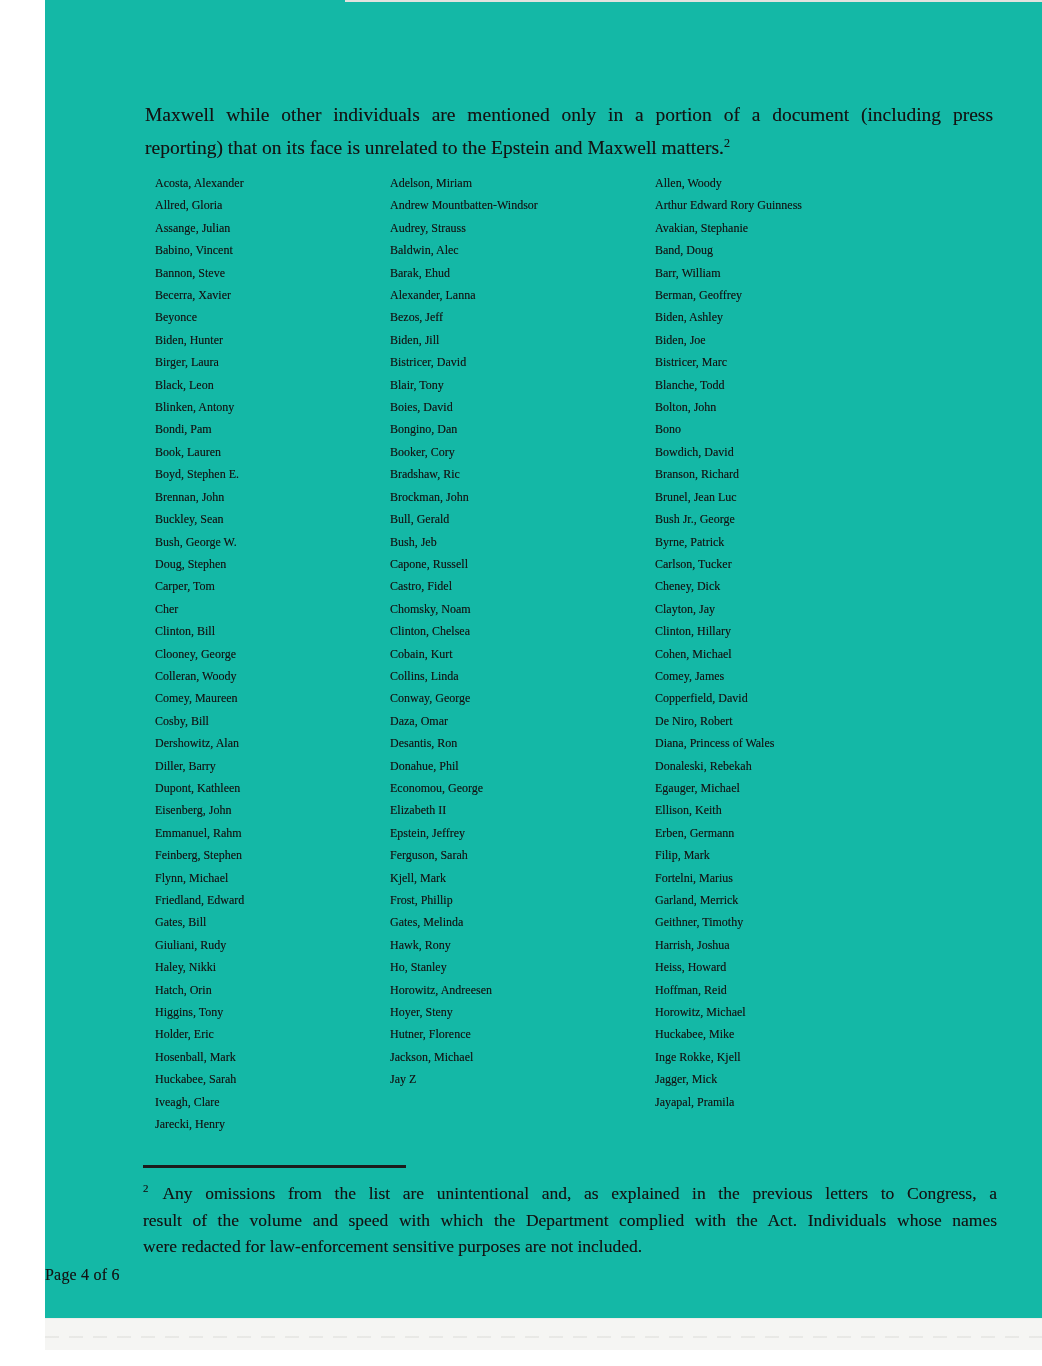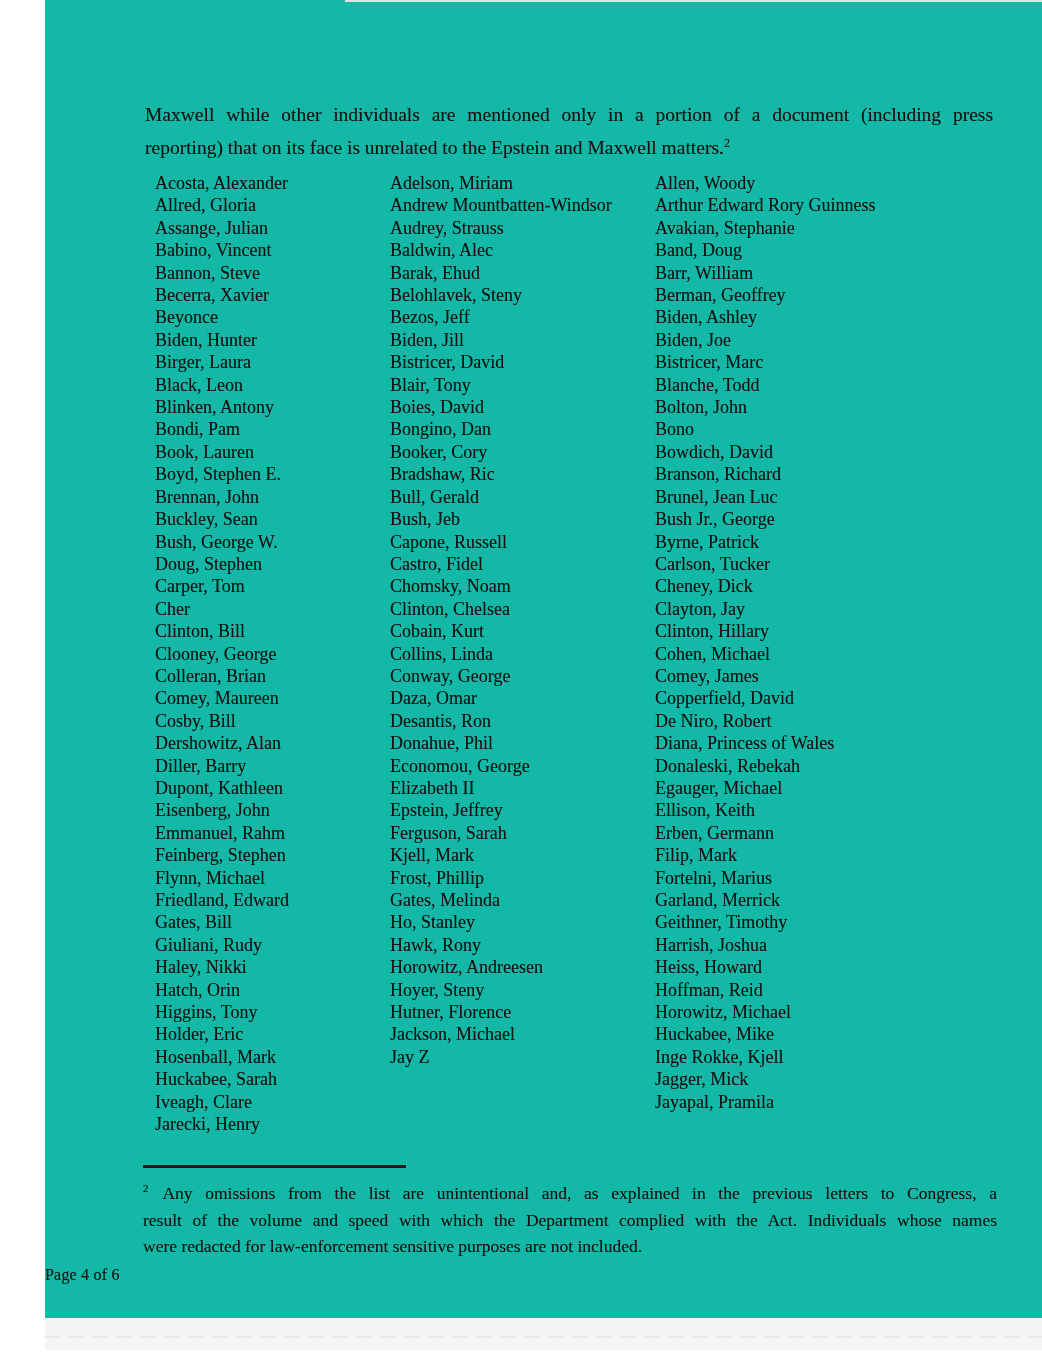--- a/index.html
+++ b/index.html
@@ -54,21 +54,21 @@
   sup {
     font-size: 0.62em;
     vertical-align: super;
     line-height: 0;
   }
   .columns {
     position: absolute;
     left: 110px; top: 172px;
     width: 860px;
     display: flex;
-    font-size: 18px;
+    font-size: 12px;
     line-height: 22.4px;
   }
   .col-1 { width: 235px; flex: 0 0 235px; }
   .col-2 { width: 265px; flex: 0 0 265px; }
   .col-3 { flex: 1 1 auto; }
   .name-item { white-space: nowrap; }
   .footnote-rule {
     position: absolute;
     left: 98px; top: 1165px;
     width: 263px; height: 3px;
@@ -122,21 +122,21 @@
         <div class="name-item">Book, Lauren</div>
         <div class="name-item">Boyd, Stephen E.</div>
         <div class="name-item">Brennan, John</div>
         <div class="name-item">Buckley, Sean</div>
         <div class="name-item">Bush, George W.</div>
         <div class="name-item">Doug, Stephen</div>
         <div class="name-item">Carper, Tom</div>
         <div class="name-item">Cher</div>
         <div class="name-item">Clinton, Bill</div>
         <div class="name-item">Clooney, George</div>
-        <div class="name-item">Colleran, Brian</div>
+        <div class="name-item">Colleran, Woody</div>
         <div class="name-item">Comey, Maureen</div>
         <div class="name-item">Cosby, Bill</div>
         <div class="name-item">Dershowitz, Alan</div>
         <div class="name-item">Diller, Barry</div>
         <div class="name-item">Dupont, Kathleen</div>
         <div class="name-item">Eisenberg, John</div>
         <div class="name-item">Emmanuel, Rahm</div>
         <div class="name-item">Feinberg, Stephen</div>
         <div class="name-item">Flynn, Michael</div>
         <div class="name-item">Friedland, Edward</div>
@@ -150,50 +150,51 @@
         <div class="name-item">Huckabee, Sarah</div>
         <div class="name-item">Iveagh, Clare</div>
         <div class="name-item">Jarecki, Henry</div>
       </div>
     <div class="col col-2">
         <div class="name-item">Adelson, Miriam</div>
         <div class="name-item">Andrew Mountbatten-Windsor</div>
         <div class="name-item">Audrey, Strauss</div>
         <div class="name-item">Baldwin, Alec</div>
         <div class="name-item">Barak, Ehud</div>
-        <div class="name-item">Belohlavek, Steny</div>
+        <div class="name-item">Alexander, Lanna</div>
         <div class="name-item">Bezos, Jeff</div>
         <div class="name-item">Biden, Jill</div>
         <div class="name-item">Bistricer, David</div>
         <div class="name-item">Blair, Tony</div>
         <div class="name-item">Boies, David</div>
         <div class="name-item">Bongino, Dan</div>
         <div class="name-item">Booker, Cory</div>
         <div class="name-item">Bradshaw, Ric</div>
+        <div class="name-item">Brockman, John</div>
         <div class="name-item">Bull, Gerald</div>
         <div class="name-item">Bush, Jeb</div>
         <div class="name-item">Capone, Russell</div>
         <div class="name-item">Castro, Fidel</div>
         <div class="name-item">Chomsky, Noam</div>
         <div class="name-item">Clinton, Chelsea</div>
         <div class="name-item">Cobain, Kurt</div>
         <div class="name-item">Collins, Linda</div>
         <div class="name-item">Conway, George</div>
         <div class="name-item">Daza, Omar</div>
         <div class="name-item">Desantis, Ron</div>
         <div class="name-item">Donahue, Phil</div>
         <div class="name-item">Economou, George</div>
         <div class="name-item">Elizabeth II</div>
         <div class="name-item">Epstein, Jeffrey</div>
         <div class="name-item">Ferguson, Sarah</div>
         <div class="name-item">Kjell, Mark</div>
         <div class="name-item">Frost, Phillip</div>
         <div class="name-item">Gates, Melinda</div>
+        <div class="name-item">Hawk, Rony</div>
         <div class="name-item">Ho, Stanley</div>
-        <div class="name-item">Hawk, Rony</div>
         <div class="name-item">Horowitz, Andreesen</div>
         <div class="name-item">Hoyer, Steny</div>
         <div class="name-item">Hutner, Florence</div>
         <div class="name-item">Jackson, Michael</div>
         <div class="name-item">Jay Z</div>
       </div>
     <div class="col col-3">
         <div class="name-item">Allen, Woody</div>
         <div class="name-item">Arthur Edward Rory Guinness</div>
         <div class="name-item">Avakian, Stephanie</div>

